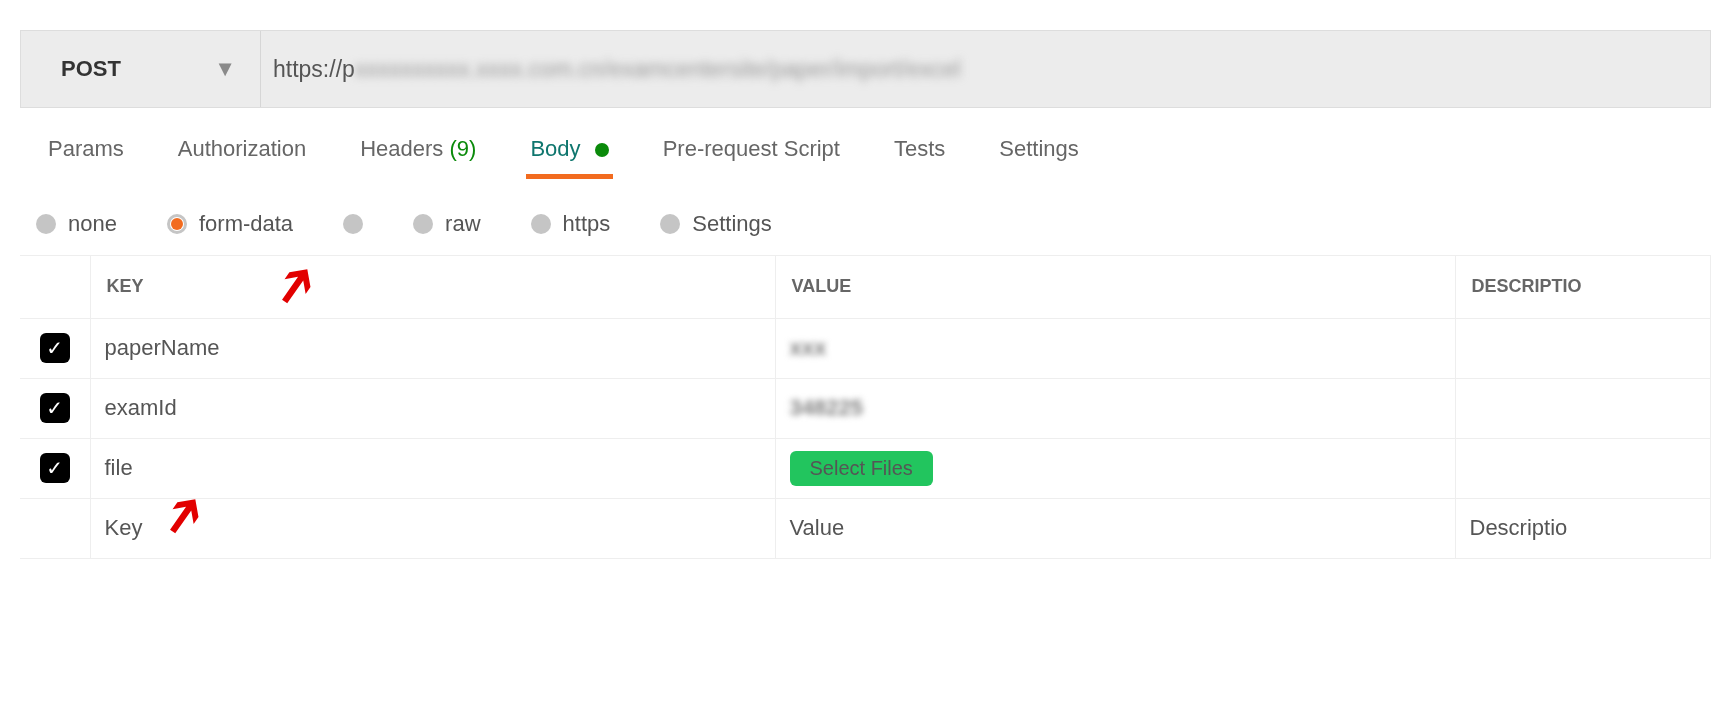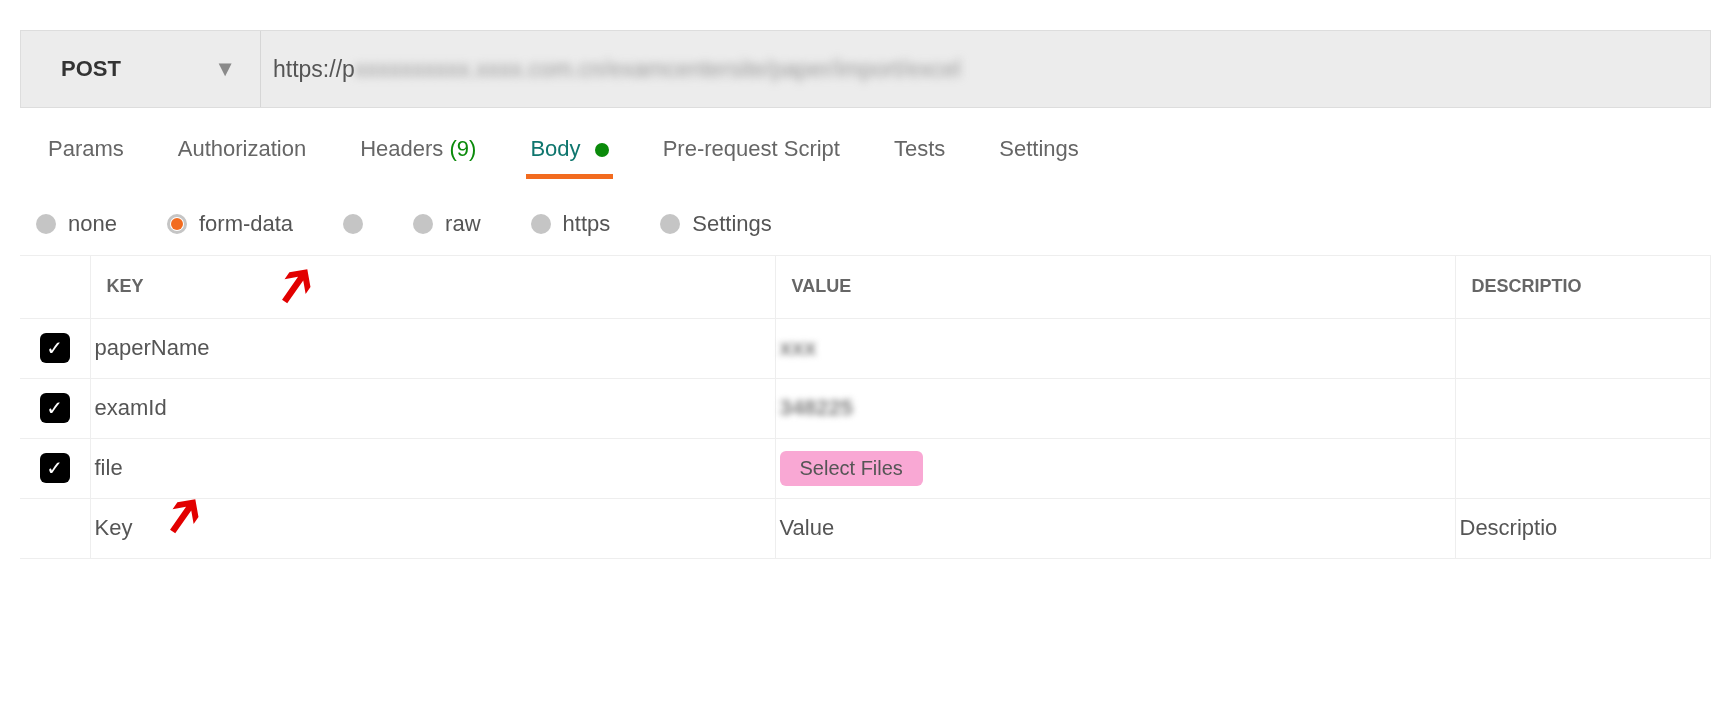--- a/index.html
+++ b/index.html
@@ -19,25 +19,25 @@
     .rcircle { width: 20px; height: 20px; border-radius: 50%; background: #c5c5c5; }
     .rcircle.sel { background: #fff; border: 3px solid #c5c5c5; position: relative; }
     .rcircle.sel::after { content: ""; width: 12px; height: 12px; background: #f26b1f; border-radius: 50%; position: absolute; left: 1px; top: 1px; }
     .divider-line { border-top: 1px solid #eee; margin-top: 18px; }
     .tbl { border-collapse: collapse; width: 100%; margin-top: 0; table-layout: fixed; }
     .tbl col.chk { width: 70px; }
     .tbl col.key { width: 685px; }
     .tbl col.val { width: 680px; }
     .tbl th { font-size: 18px; font-weight: bold; text-align: left; color: #666; border: 1px solid #eee; border-top: none; height: 62px; padding-left: 16px; }
     .tbl th.chkcell { border-left: none; }
-    .tbl td { border: 1px solid #eee; height: 60px; font-size: 22px; color: #555; padding-left: 4px; }
+    .tbl td { border: 1px solid #eee; height: 60px; font-size: 22px; color: #555; padding-left: 14px; }
     .tbl td.chkcell { text-align: center; padding: 0; border-left: none; }
     .chkbox { display: inline-flex; width: 30px; height: 30px; background: #000; border-radius: 6px; color: #fff; align-items: center; justify-content: center; font-size: 20px; }
     .blurval { filter: blur(3px); color: #808080; font-weight: 600; }
-    .file-btn { display: inline-block; padding: 6px 20px; background: #f9a8d4; border-radius: 6px; font-size: 20px; color: #555; }
+    .file-btn { display: inline-block; padding: 6px 20px; background: #22c55e; border-radius: 6px; font-size: 20px; color: #555; }
     .ph { color: #a3a3a3; }
     .arrow { position: absolute; color: #e20000; font-size: 54px; transform: rotate(-55deg); }
     #ar1 { top: 253px; left: 272px; }
     #ar2 { top: 483px; left: 160px; }
     html { position: relative; }
   </style>
 </head>
 <body>
 
 <div class="request-bar">

